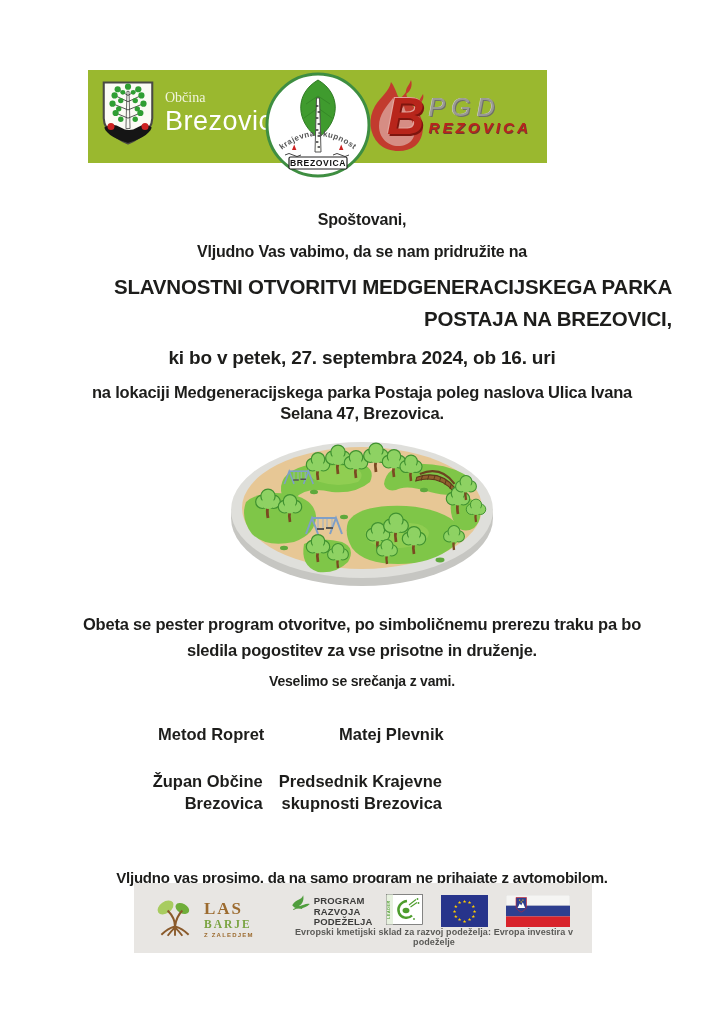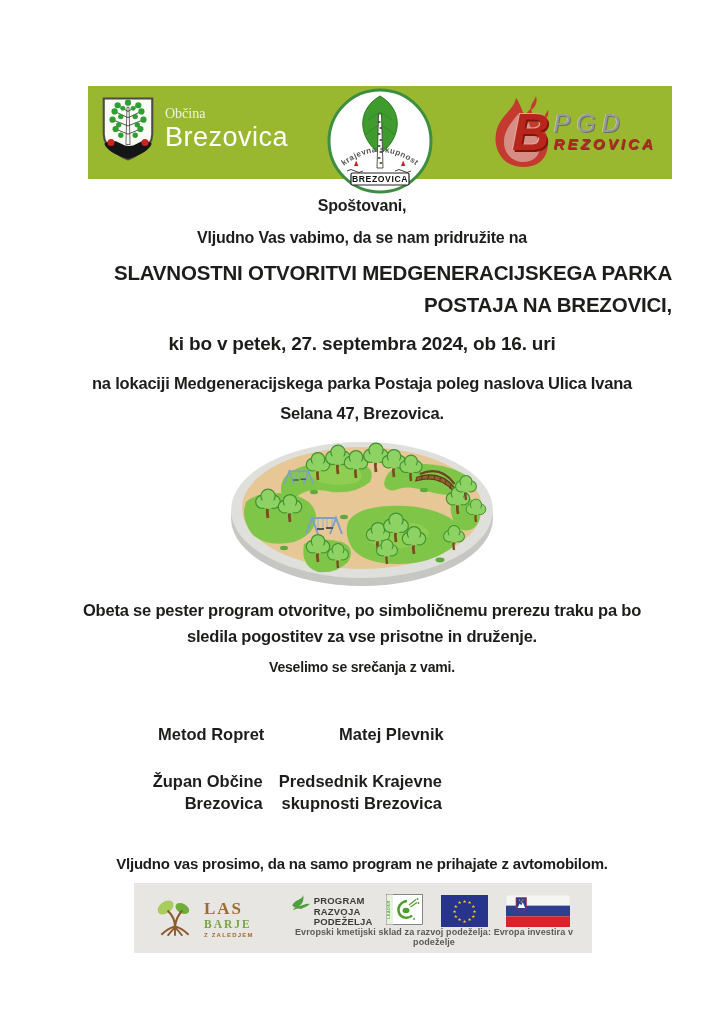--- a/index.html
+++ b/index.html
@@ -6,25 +6,25 @@
   html, body { margin: 0; padding: 0; }
   body {
     width: 724px; height: 1024px;
     background: #ffffff;
     font-family: "Liberation Sans", sans-serif;
     color: #1d1d1b;
     position: relative;
     overflow: hidden;
   }
   .txt { position: absolute; left: 0; right: 0; text-align: center; font-weight: 700; letter-spacing: -0.2px; }
-  .txt p { margin: 0 auto; }
+  .txt p { margin: 14px auto; }
 
   
   .banner {
-    position: absolute; left: 88px; top: 86px; width: 584px; height: 93px;
+    position: absolute; left: 88px; top: 70px; width: 459px; height: 93px;
     background: #9ab82f;
   }
   .obcina-logo {
     position: absolute; left: 14px; top: 11px;
     display: flex; align-items: center; gap: 11px;
   }
   .obcina-text .l1 { font-family: "Liberation Serif", serif; font-size: 14px; color: #f0f4dc; line-height: 16px; }
   .obcina-text .l2 { font-size: 27px; color: #ffffff; line-height: 30px; letter-spacing: 0.5px; }
   .ks-logo {
     position: absolute; left: 50%; top: 2px; transform: translateX(-50%);
@@ -51,21 +51,21 @@
     text-shadow: 0.8px 0.8px 0 #6f3b35;
     font-style: italic;
   }
 
   
   .salutation { top: 197px; font-size: 16px; }
   .intro      { top: 229px; font-size: 16px; }
   .title      { top: 257px; font-size: 20.5px; line-height: 32px; text-align: right; }
   .title p    { max-width: 620px; }
   .datetime   { top: 333px; font-size: 19px; }
-  .location   { top: 368px; font-size: 16.5px; line-height: 30px; }
+  .location   { top: 368px; font-size: 16.5px; line-height: 21px; }
   .location p { max-width: 585px; }
   .program    { top: 597px; font-size: 16.5px; line-height: 26px; }
   .program p  { max-width: 575px; }
   .closing    { top: 659px; font-size: 14px; }
 
   .park { position: absolute; left: 226px; top: 422px; }
 
   
   .signatures {
     position: absolute; left: 85px; top: 725px; width: 538px;

